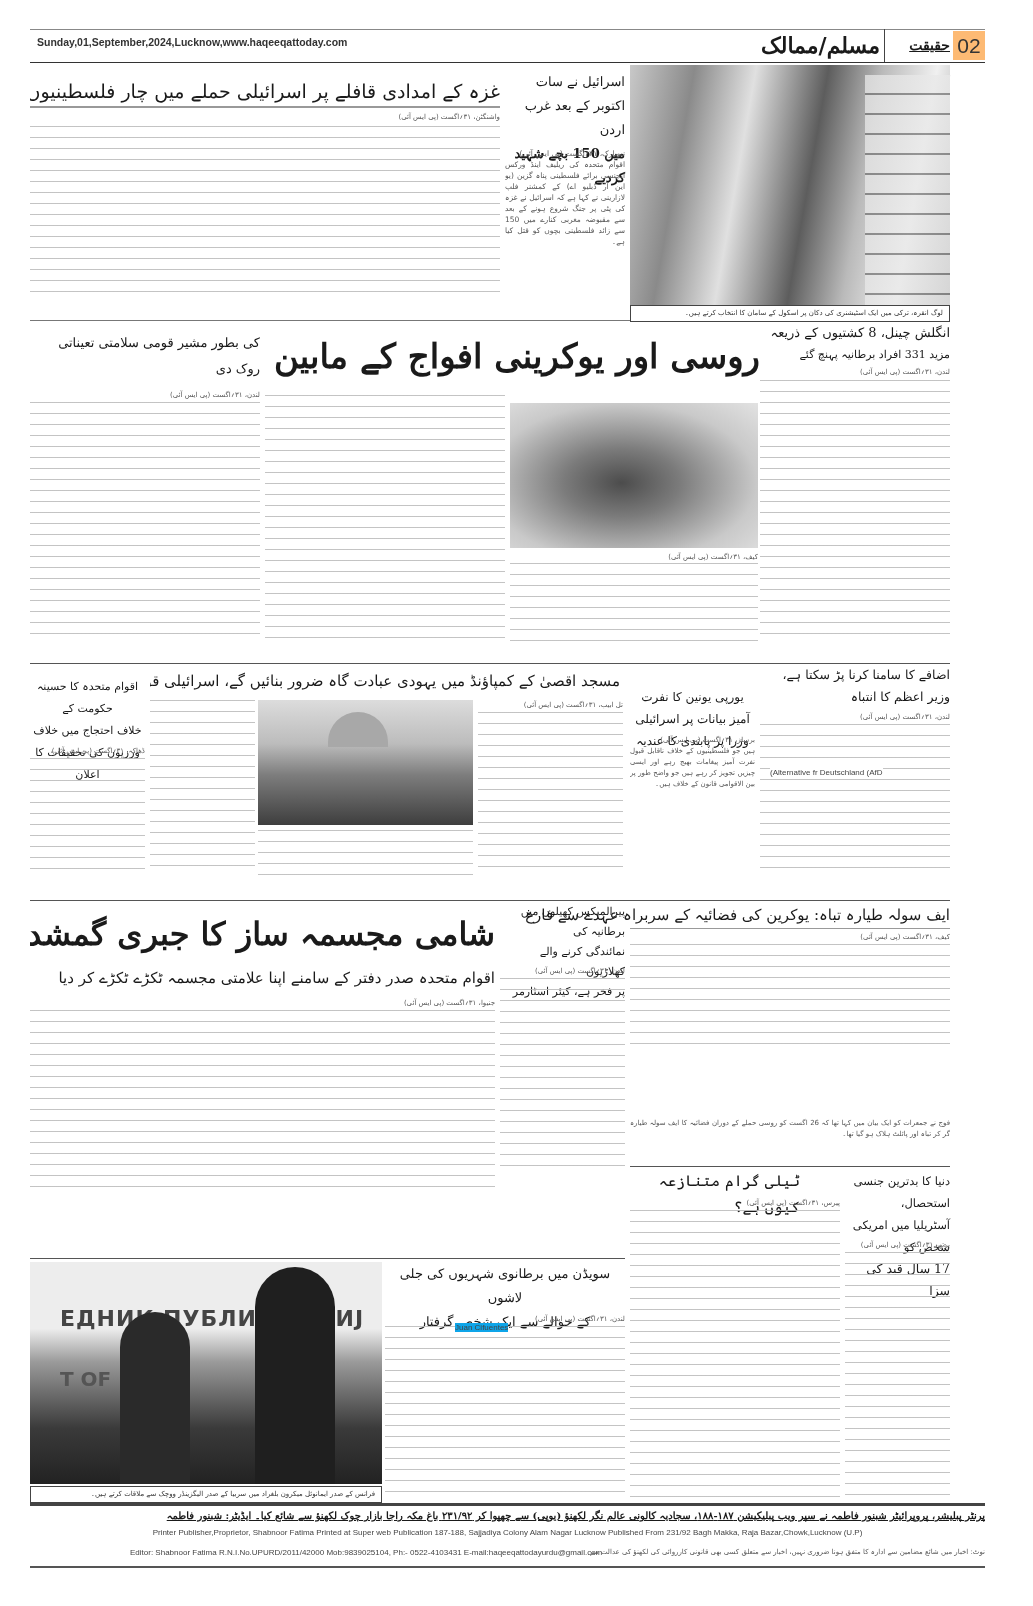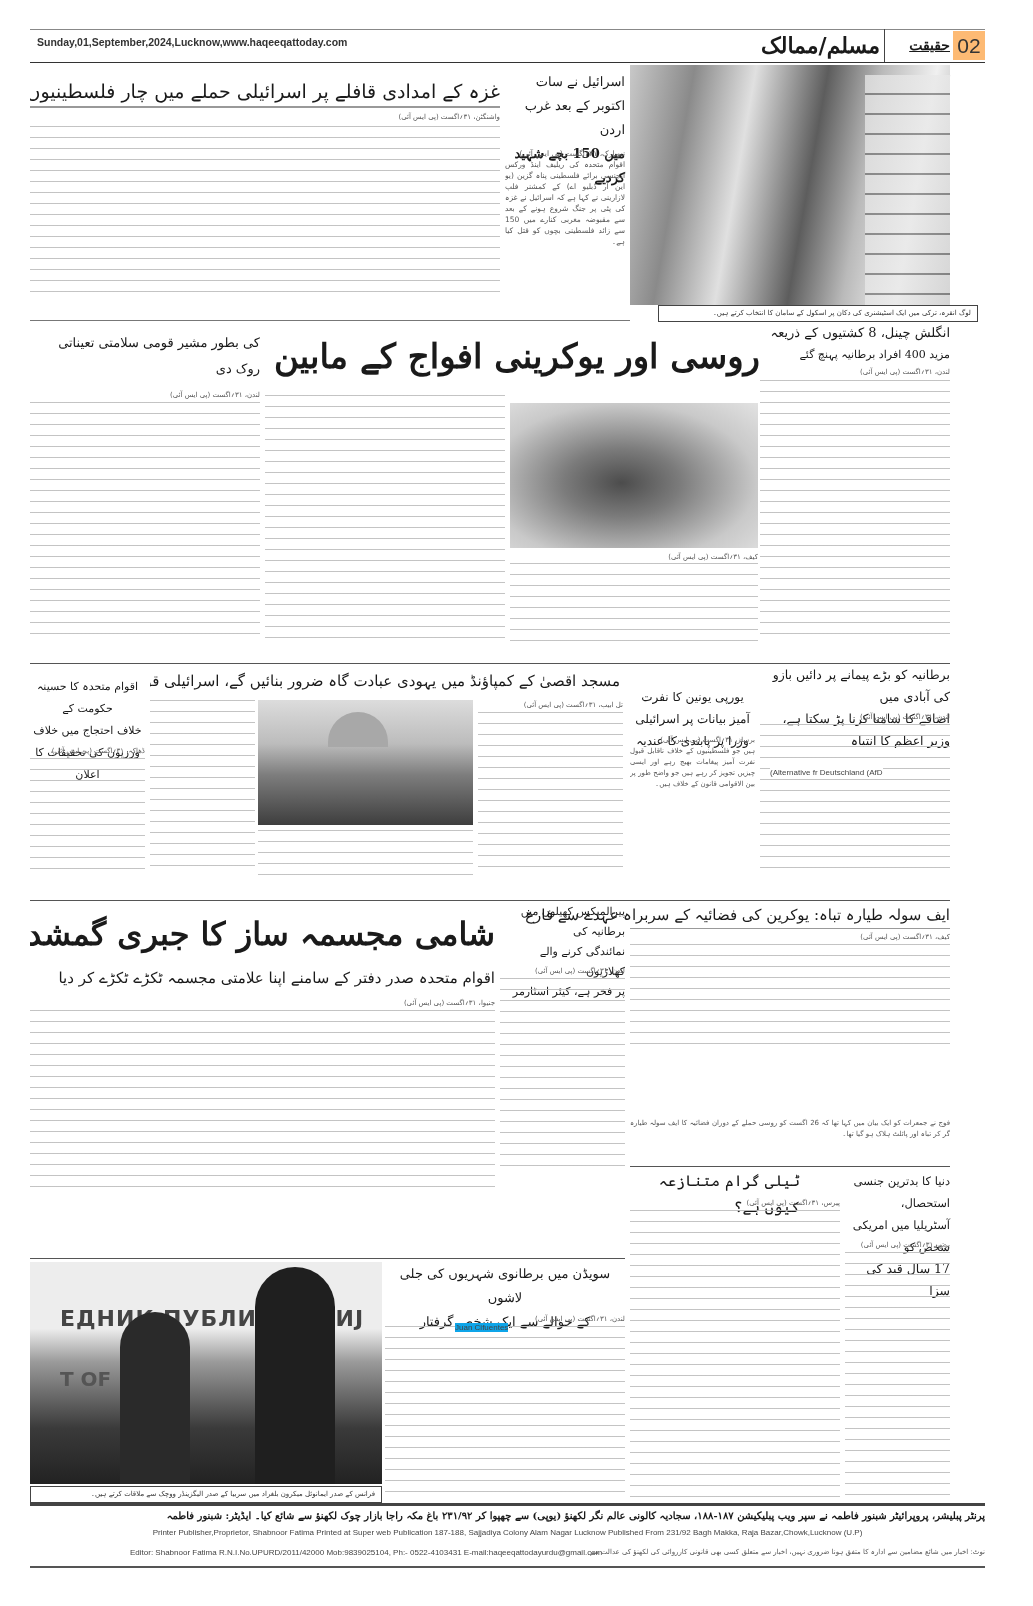--- a/index.html
+++ b/index.html
@@ -38,28 +38,28 @@
   <div style="font-weight:bold;">میں 150 بچے شہید کردیے</div>
 </div>
 <div class="col-text" style="left:505px;top:148px;width:120px;height:170px;font-size:7.5px;">
   <span>نیویارک، ۳۱؍اگست (پی ایس آئی)</span>
   <span>اقوام متحدہ کی ریلیف اینڈ ورکس ایجنسی برائے فلسطینی پناہ گزین (یو این آر ڈبلیو اے) کے کمشنر فلپ لازارینی نے کہا ہے کہ اسرائیل نے غزہ کی پٹی پر جنگ شروع ہونے کے بعد سے مقبوضہ مغربی کنارے میں 150 سے زائد فلسطینی بچوں کو قتل کیا ہے۔</span>
 </div>
 
 <div class="photo" style="left:630px;top:65px;width:320px;height:240px;background:linear-gradient(100deg,#c8c8c8 0%,#8a8a8a 18%,#e0e0e0 35%,#5d5d5d 55%,#bababa 70%,#f0f0f0 85%,#9d9d9d 100%);">
   <div class="abs" style="left:235px;top:10px;width:85px;height:230px;background:repeating-linear-gradient(180deg,#e8e8e8 0 18px,#777 18px 20px);opacity:.75;"></div>
 </div>
-<div class="caption" style="left:630px;top:305px;width:306px;height:11px;line-height:11px;margin-left:28px;">لوگ انقرہ، ترکی میں ایک اسٹیشنری کی دکان پر اسکول کے سامان کا انتخاب کرتے ہیں۔</div>
+<div class="caption" style="left:630px;top:305px;width:306px;height:11px;line-height:11px;">لوگ انقرہ، ترکی میں ایک اسٹیشنری کی دکان پر اسکول کے سامان کا انتخاب کرتے ہیں۔</div>
 
 <div class="rule" style="left:30px;top:320px;width:600px;height:1px;background:#777;"></div>
 <div class="abs hl rtl" style="left:265px;top:326px;width:495px;font-size:34px;font-weight:bold;line-height:60px;white-space:nowrap;overflow:hidden;">روسی اور یوکرینی افواج کے مابین شدید جھڑپیں</div>
 
 <div class="abs hl rtl" style="left:760px;top:322px;width:190px;font-size:13px;line-height:22px;">
   <div>انگلش چینل، 8 کشتیوں کے ذریعہ</div>
-  <div style="font-size:11px;">مزید 400 افراد برطانیہ پہنچ گئے</div>
+  <div style="font-size:11px;">مزید 331 افراد برطانیہ پہنچ گئے</div>
 </div>
 <div class="col-text" style="left:760px;top:367px;width:190px;height:275px;">
   <span>لندن، ۳۱؍اگست (پی ایس آئی)</span>
 </div>
 <div class="stripes" style="left:760px;top:380px;width:190px;height:262px;"></div>
 
 <div class="abs hl rtl" style="left:30px;top:330px;width:230px;font-size:13px;line-height:26px;">
   <div>کی بطور مشیر قومی سلامتی تعیناتی روک دی</div>
 </div>
 <div class="col-text" style="left:30px;top:390px;width:230px;height:250px;">
@@ -70,21 +70,20 @@
 <div class="stripes" style="left:265px;top:395px;width:240px;height:248px;"></div>
 <div class="photo" style="left:510px;top:403px;width:248px;height:145px;background:radial-gradient(ellipse at 45% 55%,#4c4c4c 0%,#7b7b7b 30%,#c9c9c9 70%,#e2e2e2 100%);"></div>
 <div class="col-text" style="left:510px;top:552px;width:248px;height:90px;">
   <span>کیف، ۳۱؍اگست (پی ایس آئی)</span>
 </div>
 <div class="stripes" style="left:510px;top:563px;width:248px;height:80px;"></div>
 
 <div class="rule" style="left:30px;top:663px;width:920px;height:1px;background:#555;"></div>
 
 <div class="abs hl rtl" style="left:760px;top:664px;width:190px;font-size:12.5px;line-height:22px;">
-  <div>برطانیہ کو بڑے پیمانے پر دائیں بازو کی آبادی میں</div>
   <div>اضافے کا سامنا کرنا پڑ سکتا ہے، وزیر اعظم کا انتباہ</div>
 </div>
 <div class="col-text" style="left:760px;top:712px;width:190px;height:165px;">
   <span>لندن، ۳۱؍اگست (پی ایس آئی)</span>
 </div>
 <div class="stripes" style="left:760px;top:724px;width:190px;height:154px;"></div>
 <div class="abs" style="left:770px;top:768px;font-family:'Liberation Sans',sans-serif;font-size:8px;color:#444;background:#fff;">(Alternative fr Deutschland (AfD</div>
 
 <div class="abs hl rtl" style="left:630px;top:686px;width:125px;font-size:12px;line-height:22px;text-align:center;">
   <div>یورپی یونین کا نفرت</div>
@@ -184,17 +183,17 @@
   <div class="abs" style="left:30px;top:105px;font-family:'DejaVu Sans',sans-serif;font-weight:bold;font-size:20px;color:#555;white-space:nowrap;">
     <span>T OF</span>
     <span>REPU</span>
   </div>
   <div class="abs" style="left:90px;top:50px;width:70px;height:172px;background:#2a2a2a;border-radius:35px 35px 0 0;"></div>
   <div class="abs" style="left:225px;top:5px;width:80px;height:217px;background:#1f1f1f;border-radius:40px 40px 0 0;"></div>
 </div>
 <div class="caption" style="left:30px;top:1486px;width:338px;height:11px;line-height:11px;">فرانس کے صدر ایمانوئل میکرون بلغراد میں سربیا کے صدر الیگزینڈر ووچک سے ملاقات کرتے ہیں۔</div>
 
 <div class="rule" style="left:30px;top:1503px;width:955px;height:3px;background:#444;"></div>
-<div class="abs hl rtl" style="left:30px;top:1508px;width:955px;font-size:10px;font-weight:bold;line-height:16px;white-space:nowrap;overflow:hidden;">پرنٹر پبلیشر، پروپرائیٹر شبنور فاطمہ نے سپر ویب پبلیکیشن ۱۸۷-۱۸۸، سجادیہ کالونی عالم نگر لکھنؤ (یوپی) سے چھپوا کر ۲۳۱/۹۲ باغ مکہ راجا بازار چوک لکھنؤ سے شائع کیا۔ ایڈیٹر: شبنور فاطمہ</div>
+<div class="abs hl rtl" style="left:30px;top:1508px;width:955px;font-size:10px;font-weight:bold;line-height:16px;white-space:nowrap;overflow:hidden;text-decoration:underline;">پرنٹر پبلیشر، پروپرائیٹر شبنور فاطمہ نے سپر ویب پبلیکیشن ۱۸۷-۱۸۸، سجادیہ کالونی عالم نگر لکھنؤ (یوپی) سے چھپوا کر ۲۳۱/۹۲ باغ مکہ راجا بازار چوک لکھنؤ سے شائع کیا۔ ایڈیٹر: شبنور فاطمہ</div>
 <div class="abs" style="left:30px;top:1528px;width:955px;text-align:center;font-family:'Liberation Sans',sans-serif;font-size:8px;color:#444;white-space:nowrap;">Printer Publisher,Proprietor, Shabnoor Fatima Printed at Super web Publication 187-188, Sajjadiya Colony Alam Nagar Lucknow Published From 231/92 Bagh Makka, Raja Bazar,Chowk,Lucknow (U.P)</div>
 <div class="abs" style="left:130px;top:1548px;font-family:'Liberation Sans',sans-serif;font-size:8px;color:#444;white-space:nowrap;">Editor: Shabnoor Fatima  R.N.I.No.UPURD/2011/42000 Mob:9839025104, Ph:- 0522-4103431 E-mail:haqeeqattodayurdu@gmail.com</div>
 <div class="abs rtl" style="left:590px;top:1548px;width:395px;font-size:7px;color:#555;white-space:nowrap;overflow:hidden;">نوٹ: اخبار میں شائع مضامین سے ادارہ کا متفق ہونا ضروری نہیں، اخبار سے متعلق کسی بھی قانونی کارروائی کی لکھنؤ کی عدالت میں ہی کی جا سکتی ہے۔</div>
 <div class="rule" style="left:30px;top:1566px;width:955px;height:2px;background:#555;"></div>
 
 </body></html>

